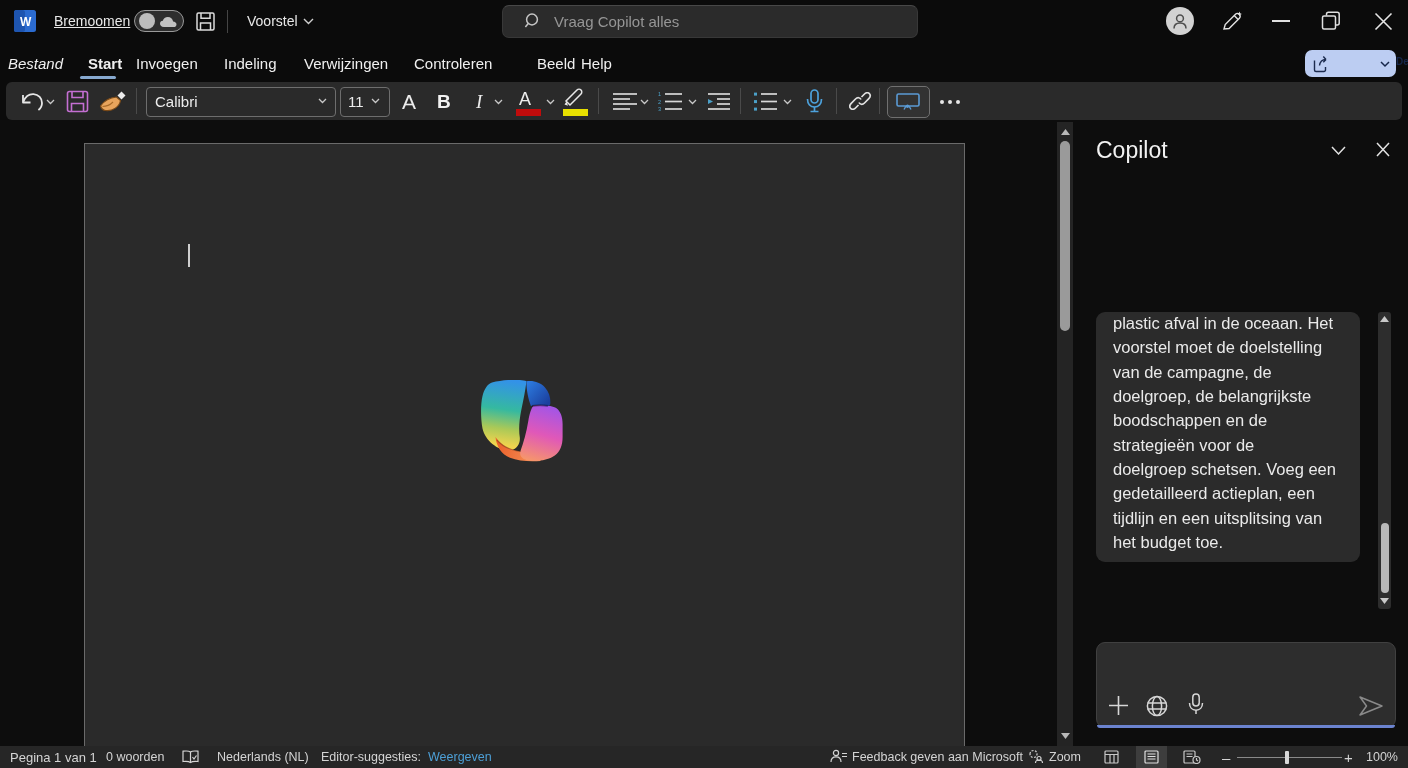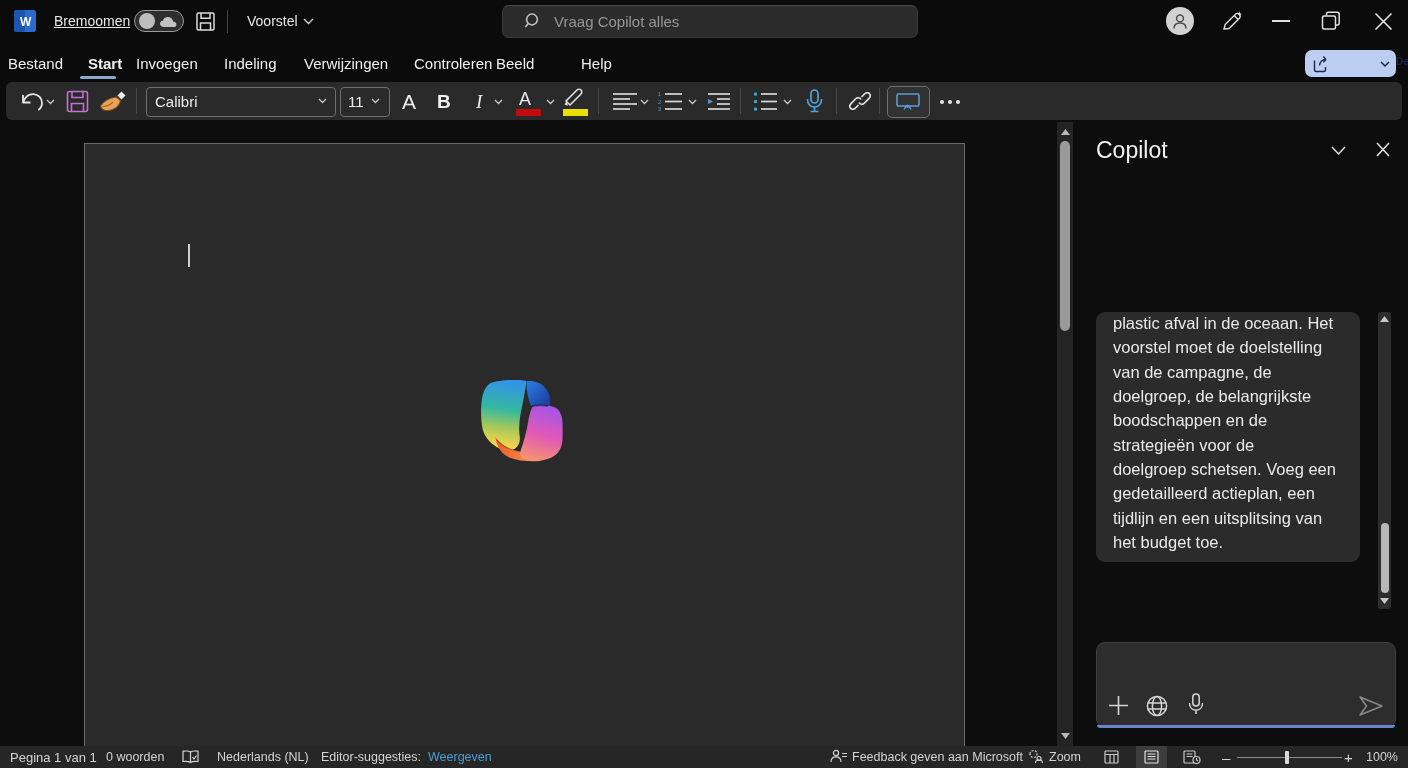--- a/index.html
+++ b/index.html
@@ -68,27 +68,27 @@
       <rect x="1.5" y="5" width="13" height="13" rx="1.5"></rect>
       <path d="M5.5 4.5 v-1.2 a2 2 0 0 1 2 -2 h8.7 a2 2 0 0 1 2 2 v8.7 a2 2 0 0 1 -2 2 h-1.2"></path>
     </g>
   </svg>
 
   <svg class="abs" style="left:1374px;top:12px" width="19" height="19" viewBox="0 0 19 19">
     <path d="M1.5 1.5 L17.5 17.5 M17.5 1.5 L1.5 17.5" stroke="#e6e6e6" stroke-width="1.6"></path>
   </svg>
 
   <div class="abs" id="menubar" style="left:0;top:55px;width:1300px;height:26px;font-size:15px;color:#f0f0f0;">
-    <span class="abs" style="left:8px;">Bestand</span>
+    <span class="abs" style="left:8px;font-style:italic;">Bestand</span>
     <span class="abs" style="left:80px;font-weight:bold;margin-left:8px;">Start</span>
     <span class="abs" style="left:136px;">Invoegen</span>
     <span class="abs" style="left:224px;">Indeling</span>
     <span class="abs" style="left:304px;">Verwijzingen</span>
     <span class="abs" style="left:414px;">Controleren</span>
-    <span class="abs" style="left:496px;">Beeld</span>
+    <span class="abs" style="left:537px;">Beeld</span>
     <span class="abs" style="left:581px;">Help</span>
   </div>
   <div class="abs" style="left:80px;top:76px;width:36px;height:3px;border-radius:2px;background:#87a9cf;"></div>
 
   <div class="abs" style="left:1305px;top:50px;width:91px;height:27px;border-radius:7px;background:#bccdf2;"></div>
   <svg class="abs" style="left:1313px;top:55px" width="18" height="18" viewBox="0 0 18 18">
     <g fill="none" stroke="#1c2b4e" stroke-width="1.4">
       <path d="M1.5 5.5 v9.5 a1.5 1.5 0 0 0 1.5 1.5 h8 a1.5 1.5 0 0 0 1.5 -1.5 v-3"></path>
       <path d="M6.5 10.5 C7 6.5 9.5 4.6 13 4.4 M13 4.4 L10.3 1.6 M13 4.4 L10.3 7.2"></path>
     </g>

